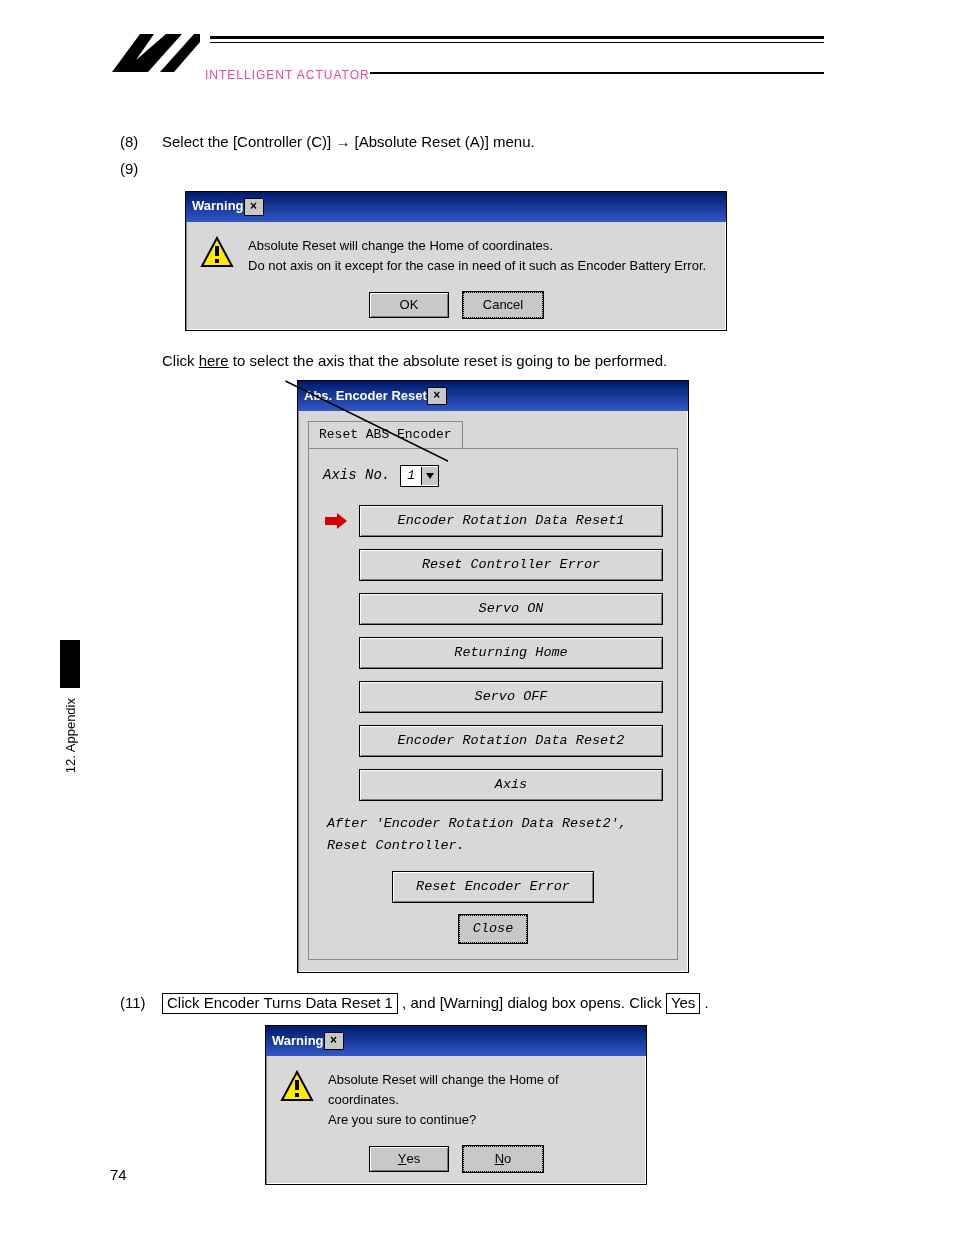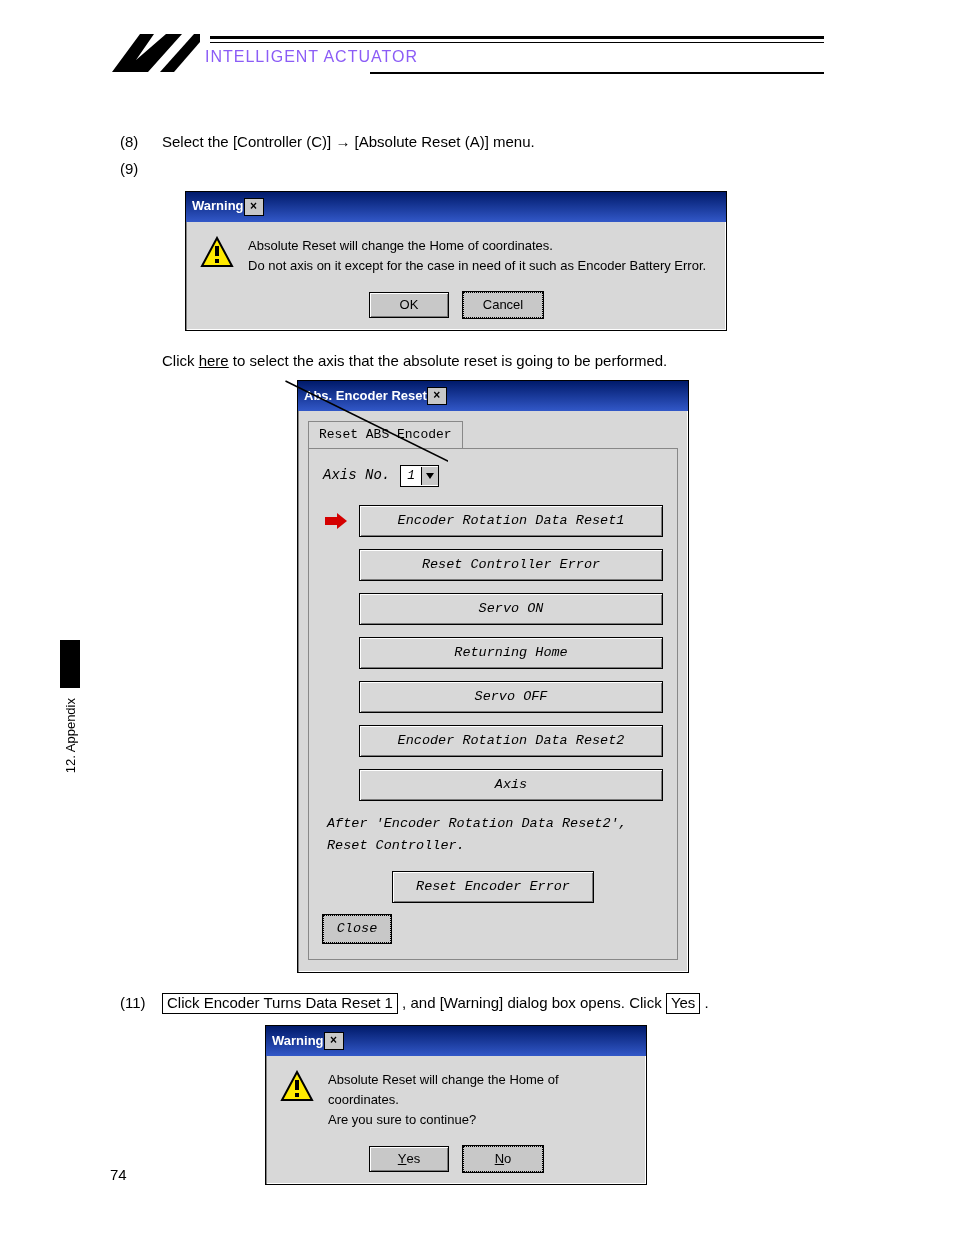--- a/index.html
+++ b/index.html
@@ -39,25 +39,25 @@
     border-top: 2px solid #000;
   }
   .hdr-logo {
     position: absolute;
     top: 28px;
     left: 110px;
   }
   .hdr-logo svg { display: block; }
   .hdr-brand {
     position: absolute;
-    top: 48px;
+    top: 68px;
     left: 205px;
-    font-size: 16px;
+    font-size: 12px;
     letter-spacing: 1px;
-    color: #8b5cf6;
+    color: #ec4899;
   }
 
   
   .body {
     position: absolute;
     top: 130px;
     left: 120px;
     right: 110px;
     font-size: 15px;
     line-height: 1.55;
@@ -200,21 +200,21 @@
     font-family:"Courier New", monospace;
     font-size:13.5px;
     box-shadow: 1px 1px 0 #fff inset, -1px -1px 0 #7a7a7a inset;
   }
   .enc-note {
     font-family:"Courier New", monospace;
     font-size:13.5px;
     line-height:1.6;
     margin:6px 0 15px 4px;
   }
-  .enc-close-wrap { display:flex; margin-top:6px;}
+  .enc-close-wrap { display:flex; justify-content:center; margin-top:6px;}
   .enc-close {
     width:66px;
     height:26px;
     border:1px dotted #000;
     outline:1px solid #000;
     background:#c8c8c8;
     display:flex;
     align-items:center;
     justify-content:center;
     font-family:"Courier New", monospace;

